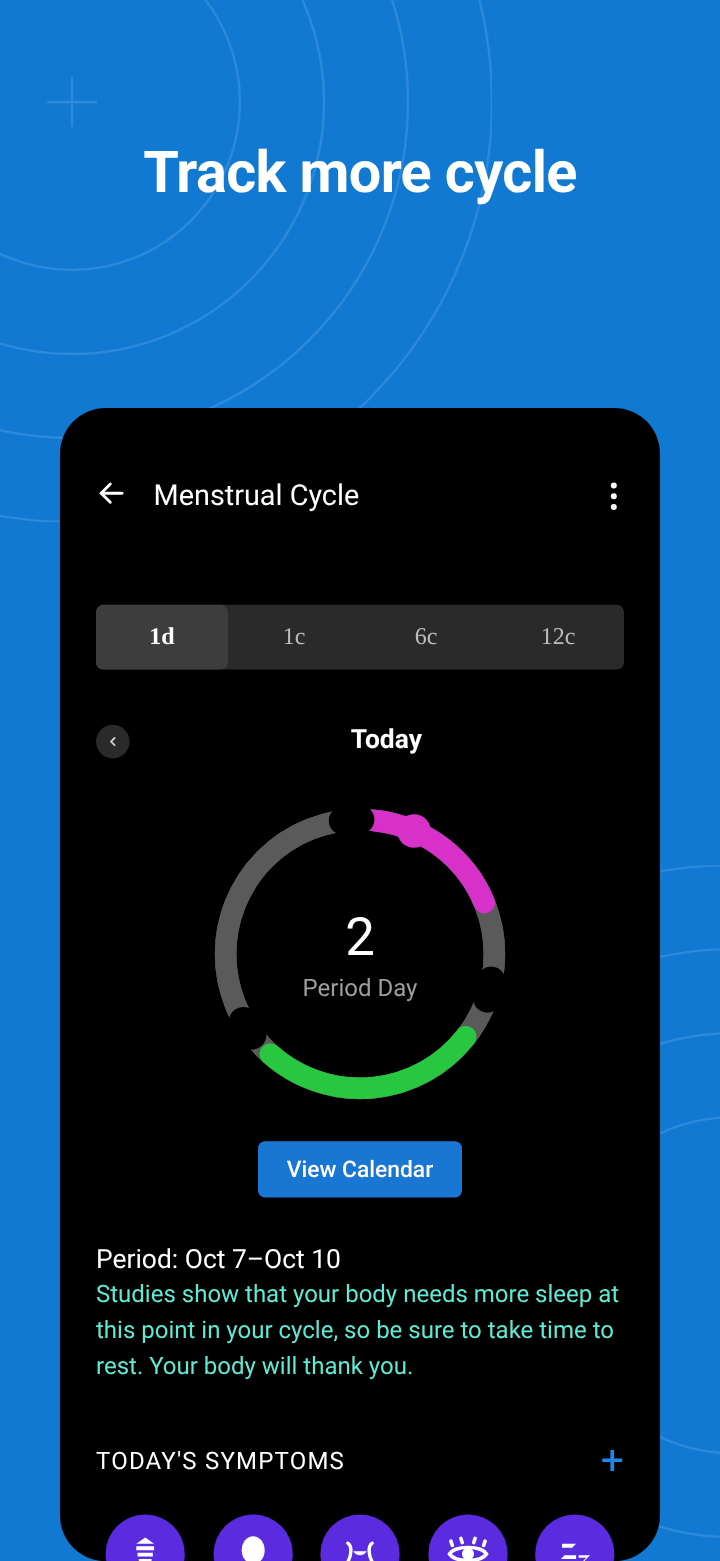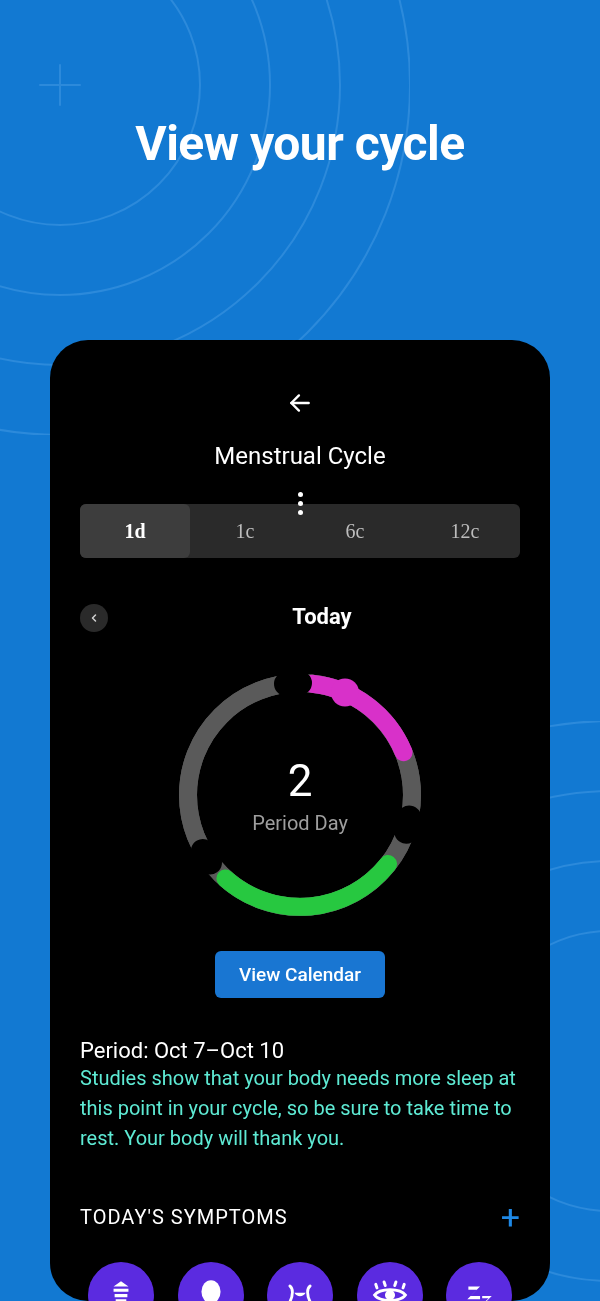--- a/index.html
+++ b/index.html
@@ -12,21 +12,21 @@
   .rings svg { position: absolute; }
   .headline {
     position: absolute; top: 115px; left: 0; right: 0; text-align: center;
     color: #ffffff; font-size: 48px; font-weight: 700; letter-spacing: -0.5px;
   }
   .device {
     position: absolute; left: 50px; top: 340px;
     width: 500px; height: 961px; 
     background: #000000; border-radius: 38px; padding: 50px 30px 0;
   }
-  .app-bar { display: flex; align-items: center; gap: 22px; height: 46px; flex-direction: column; }
+  .app-bar { display: flex; align-items: center; gap: 22px; height: 46px; }
   .back-icon { color: #ffffff; }
   .app-title { color: #ffffff; font-size: 24px; font-weight: 400; flex: 1; }
   .more-dots { display: flex; flex-direction: column; gap: 4px; align-items: center; padding: 0 6px; }
   .more-dots span { width: 5px; height: 5px; background: #ffffff; border-radius: 50%; }
   .seg {
     margin-top: 68px; width: 100%; height: 54px; background: #2a2a2a; border-radius: 6px;
     display: flex; align-items: stretch;
   }
   .seg-item {
     flex: 1; display: flex; align-items: center; justify-content: center;
@@ -90,21 +90,21 @@
     <svg width="700" height="700" viewBox="0 0 700 700" style="right:-360px; bottom:-120px;">
       <g fill="none" stroke="#2c8adb" stroke-width="2">
         <circle cx="350" cy="350" r="140"></circle>
           <circle cx="350" cy="350" r="210"></circle>
           <circle cx="350" cy="350" r="280"></circle>
           <circle cx="350" cy="350" r="350"></circle>
       </g>
     </svg>
   </div>
 
-  <div class="headline">View your cycle</div>
+  <div class="headline">Track more cycle</div>
 
   <div class="device">
 
     <div class="app-bar">
       <div class="back-icon">
         <svg width="26" height="26" viewBox="0 0 24 24" fill="none" stroke="currentColor" stroke-width="2.2" stroke-linecap="round" stroke-linejoin="round">
             <line x1="20" y1="12" x2="4" y2="12"></line>
             <polyline points="11 5 4 12 11 19"></polyline>
           </svg>
       </div>

